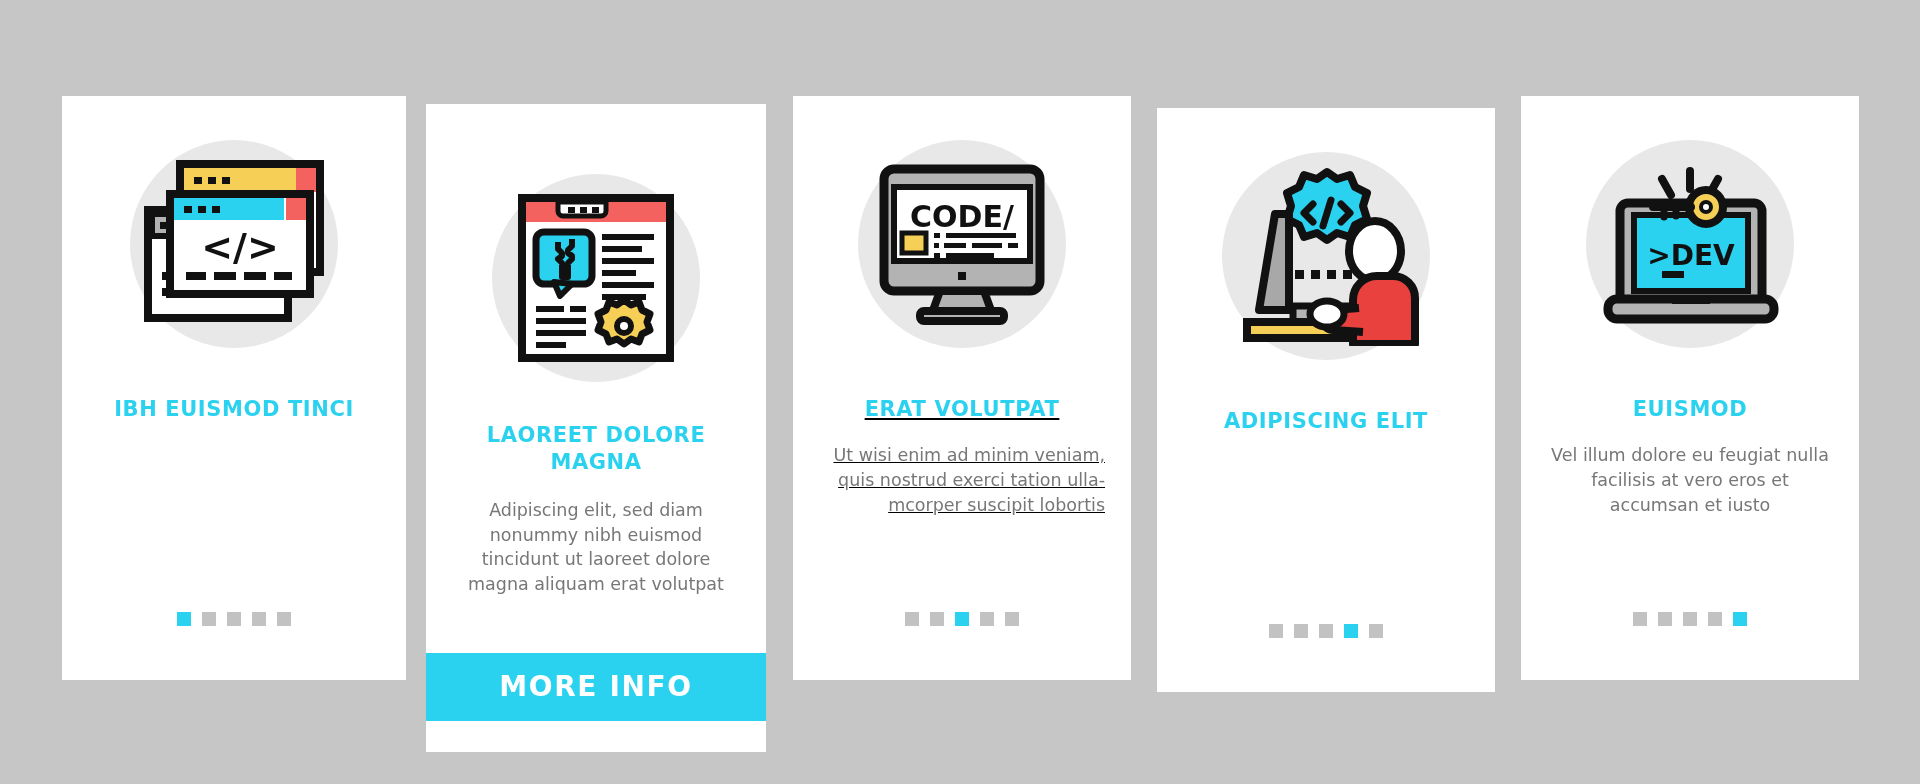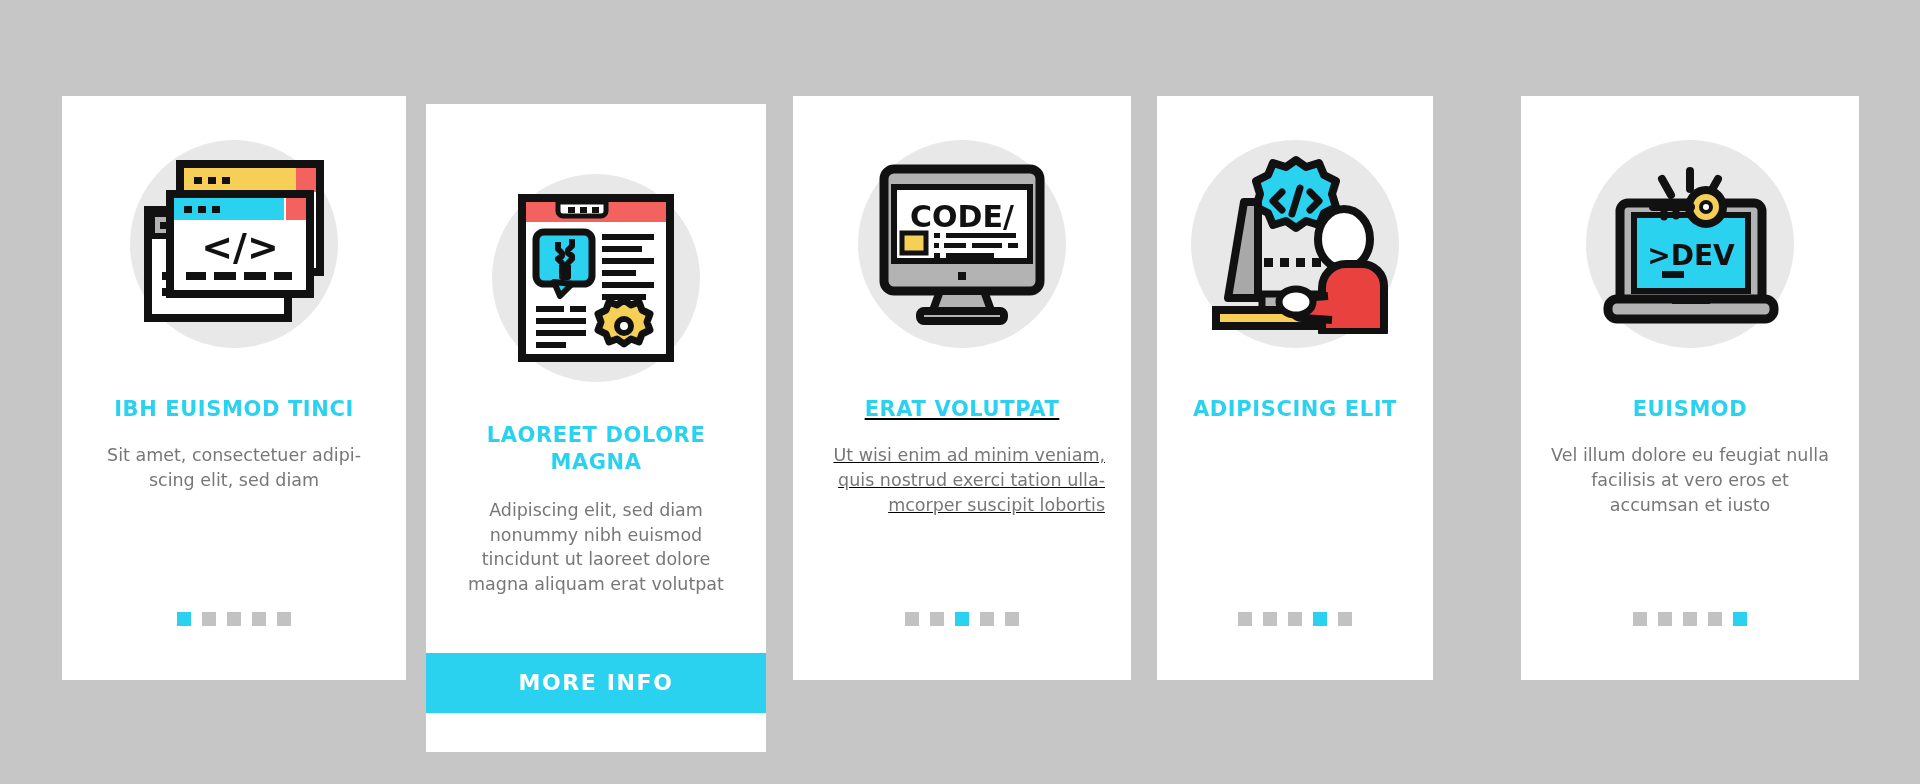--- a/index.html
+++ b/index.html
@@ -65,21 +65,21 @@
     justify-content:center;
   }
   .dot{width:14px;height:14px;background:#c2c2c2;}
   .dot.active{background:#2ad2f0;}
 
   .cta{
     width:100%;
     background:#2ad2f0;
     color:#ffffff;
     font-weight:bold;
-    font-size:22px;
+    font-size:28px;
     letter-spacing:1.6px;
     text-align:center;
     padding:17px 0 18px 0;
     box-sizing:border-box;
     border:none;
     cursor:pointer;
     font-family:"DejaVu Sans", sans-serif;
   }
 </style>
 </head>
@@ -115,21 +115,20 @@
           <rect x="78" y="54" width="8" height="7" fill="#111"></rect>
           <text x="106" y="108" font-family="DejaVu Sans, sans-serif" font-size="38" font-weight="bold" fill="#111" text-anchor="middle">&lt;/&gt;</text>
           <rect x="52" y="120" width="20" height="8" fill="#111"></rect>
           <rect x="80" y="120" width="22" height="8" fill="#111"></rect>
           <rect x="110" y="120" width="22" height="8" fill="#111"></rect>
           <rect x="140" y="120" width="18" height="8" fill="#111"></rect>
         </svg>
       </div>
     </div>
     <h2 class="card-title" style="margin-top:48px;">IBH EUISMOD TINCI</h2>
-    <p class="card-desc" style="margin-top:20px;">Sit amet, consectetuer adipi-scing elit, sed diam</p>
     <div class="dots" style="position:absolute;bottom:54px;left:0;right:0;">
       <span class="dot active"></span>
       <span class="dot"></span>
       <span class="dot"></span>
       <span class="dot"></span>
       <span class="dot"></span>
     </div>
   </div>
 
   <div class="card featured" style="left:426px;top:64px;width:340px;height:648px;">
@@ -204,21 +203,21 @@
     <p class="card-desc" style="margin-top:20px;text-align:right;">Ut wisi enim ad minim veniam, quis nostrud exerci tation ulla-mcorper suscipit lobortis</p>
     <div class="dots" style="position:absolute;bottom:54px;left:0;right:0;">
       <span class="dot"></span>
       <span class="dot"></span>
       <span class="dot active"></span>
       <span class="dot"></span>
       <span class="dot"></span>
     </div>
   </div>
 
-  <div class="card" style="left:1157px;top:96px;width:276px;height:584px;">
+  <div class="card" style="left:1157px;top:108px;width:338px;height:584px;">
     <div class="icon-wrap" style="margin-top:44px;">
       <div class="icon-disc">
         <svg width="190" height="180" viewBox="0 0 190 180">
 
           <g transform="translate(96,46)">
             <path d="M0,-40 l10,7 l13,-4 l5,12 l12,6 l-4,13 l4,13 l-12,6 l-5,12 l-13,-4 l-10,7 l-10,-7 l-13,4 l-5,-12 l-12,-6 l4,-13 l-4,-13 l12,-6 l5,-12 l13,4 z" fill="#2ad2f0" stroke="#111" stroke-width="8" stroke-linejoin="round"></path>
             <path d="M-14,-8 l-9,9 l9,9" fill="none" stroke="#111" stroke-width="7" stroke-linecap="round" stroke-linejoin="round"></path>
             <path d="M14,-8 l9,9 l-9,9" fill="none" stroke="#111" stroke-width="7" stroke-linecap="round" stroke-linejoin="round"></path>
             <path d="M4,-12 l-8,26" fill="none" stroke="#111" stroke-width="7" stroke-linecap="round"></path>
           </g>

